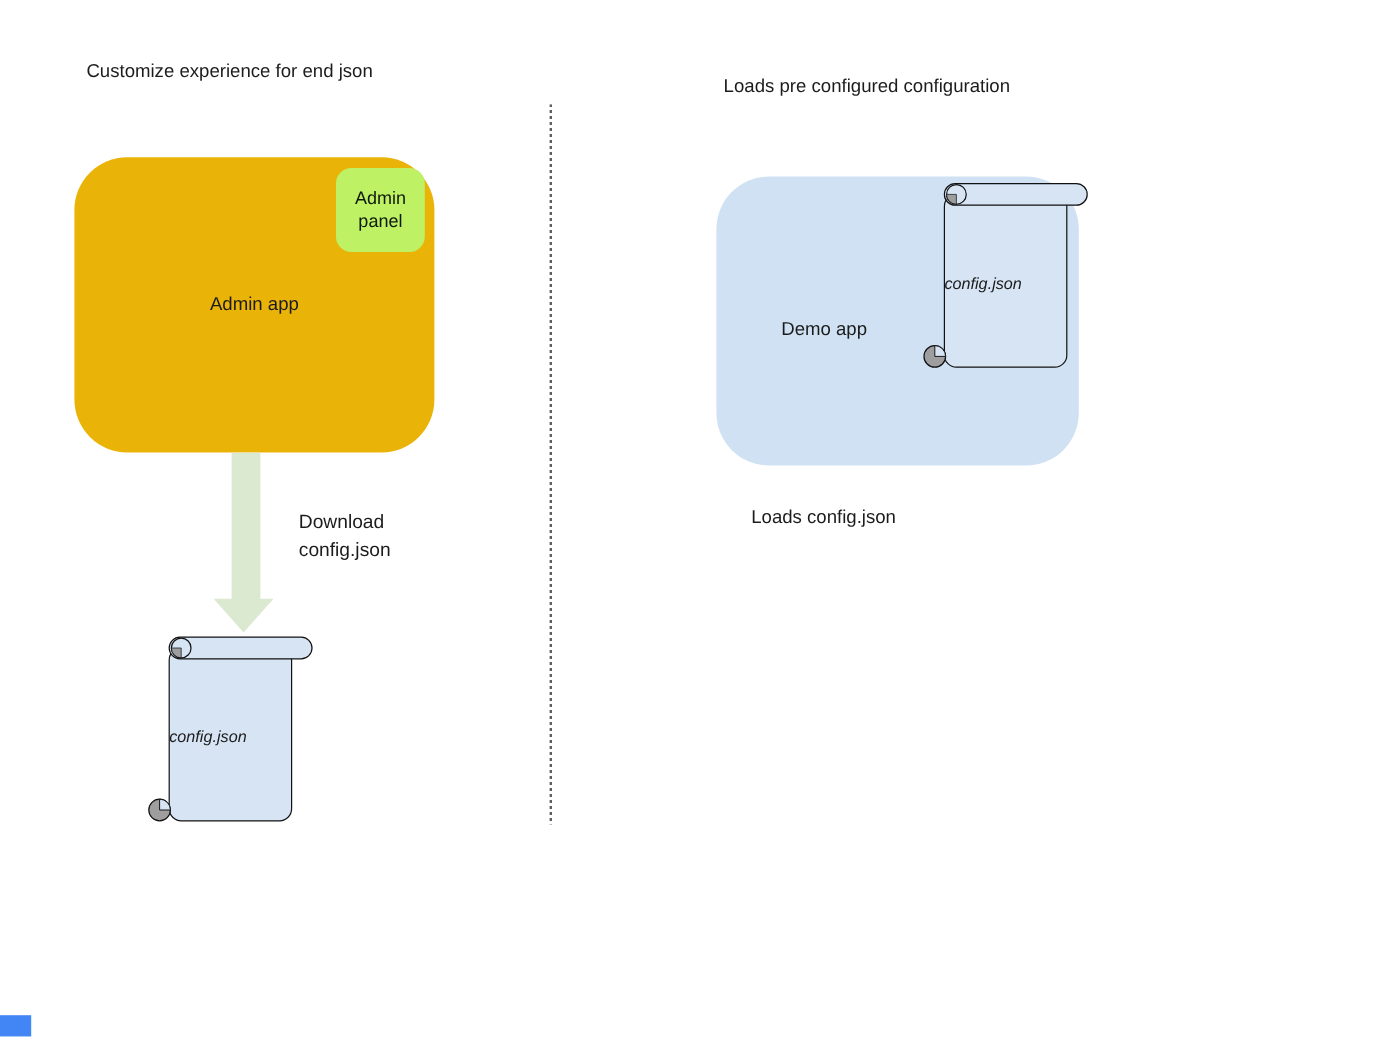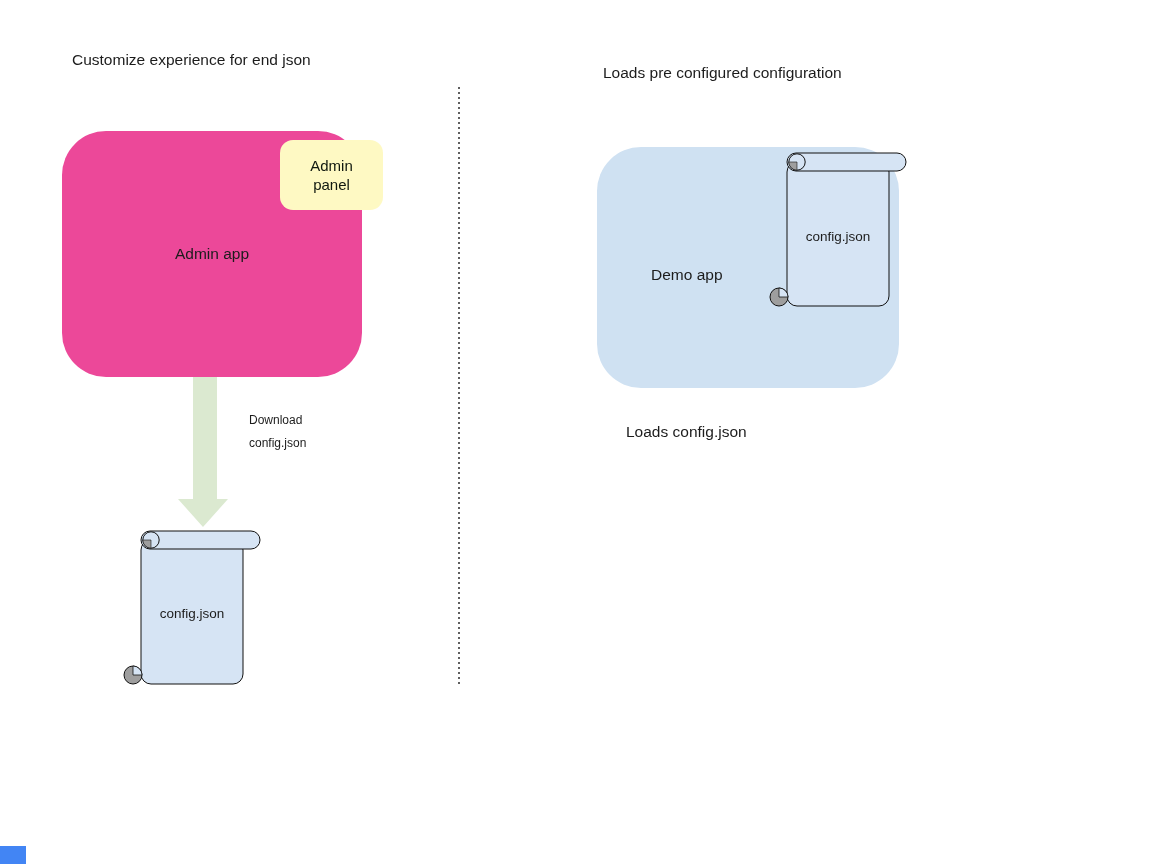--- a/index.html
+++ b/index.html
@@ -9,41 +9,41 @@
     font-family:"Liberation Sans","DejaVu Sans",sans-serif;
     color:#1c1c1c;
   }
   .abs{position:absolute;}
   .heading{font-size:15.5px;line-height:19px;white-space:nowrap;}
   .left-heading{left:72px;top:50px;}
   .right-heading{left:603px;top:63px;}
 
   .admin-app-box{
     left:62px;top:131px;width:300px;height:246px;border-radius:44px;
-    background:#ec4899;display:flex;align-items:center;justify-content:center;
+    background:#eab308;display:flex;align-items:center;justify-content:center;
   }
   .admin-app-label{font-size:15.5px;}
   .admin-panel-box{
-    left:280px;top:140px;width:103px;height:70px;border-radius:13px;
-    background:#fef9c3;display:flex;align-items:center;justify-content:center;
+    left:280px;top:140px;width:74px;height:70px;border-radius:13px;
+    background:#bef264;display:flex;align-items:center;justify-content:center;
     text-align:center;
   }
   .admin-panel-label{font-size:15px;line-height:19px;color:#10180f;width:60px;}
 
   .down-arrow{left:178px;top:377px;}
 
   .arrow-caption{
-    left:249px;top:409px;width:96px;font-size:12px;line-height:22.5px;
+    left:249px;top:425px;width:96px;font-size:16px;line-height:22.5px;
   }
 
   .scroll-svg{overflow:visible;}
   .scroll-left{left:124px;top:528px;}
   .scroll-right{left:770px;top:150px;}
   .scroll-label{
-    width:102px;text-align:center;font-size:13.5px;line-height:17px;
+    width:102px;text-align:left;font-size:13.5px;line-height:17px;font-style:italic;
   }
   .scroll-left-label{left:141px;top:605px;}
   .scroll-right-label{left:787px;top:228px;}
 
   .divider{
     left:458px;top:87px;width:2px;height:600px;
     background:repeating-linear-gradient(to bottom,#5f5f5f 0 2px,transparent 2px 5px);
   }
 
   .demo-app-box{

